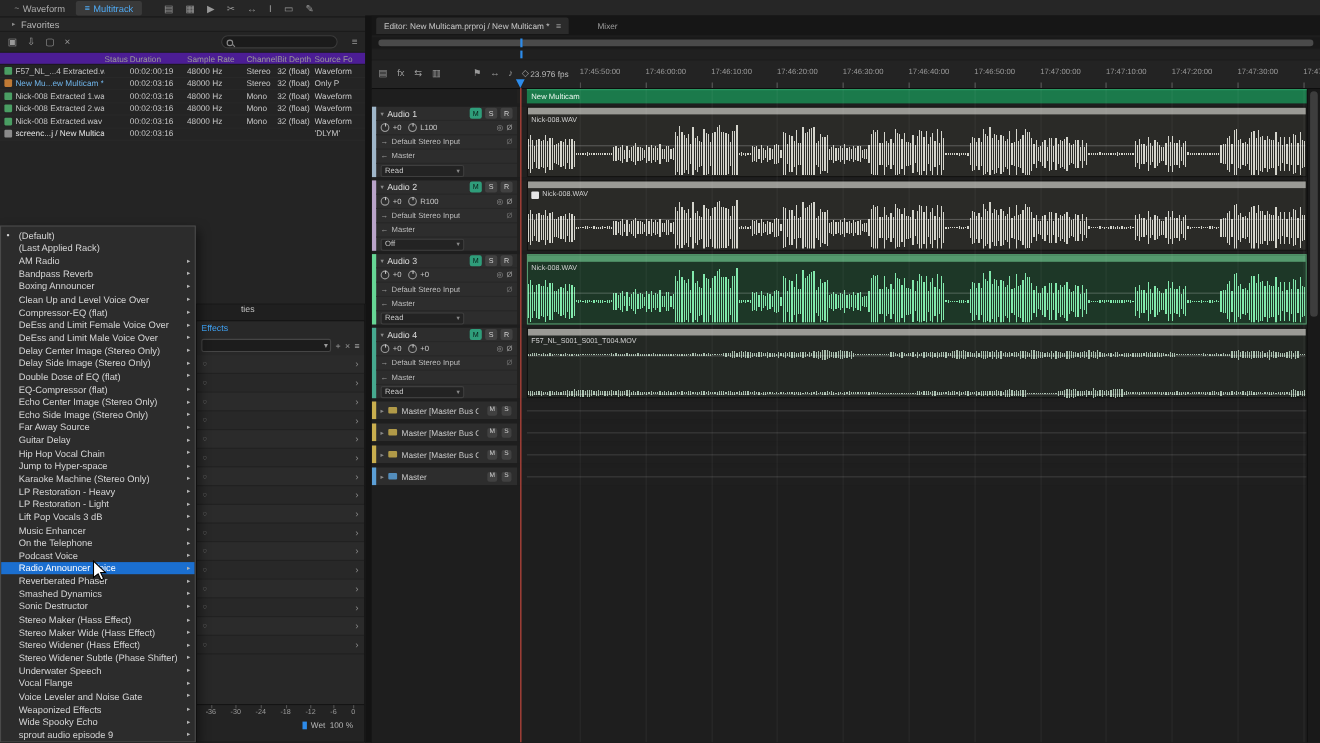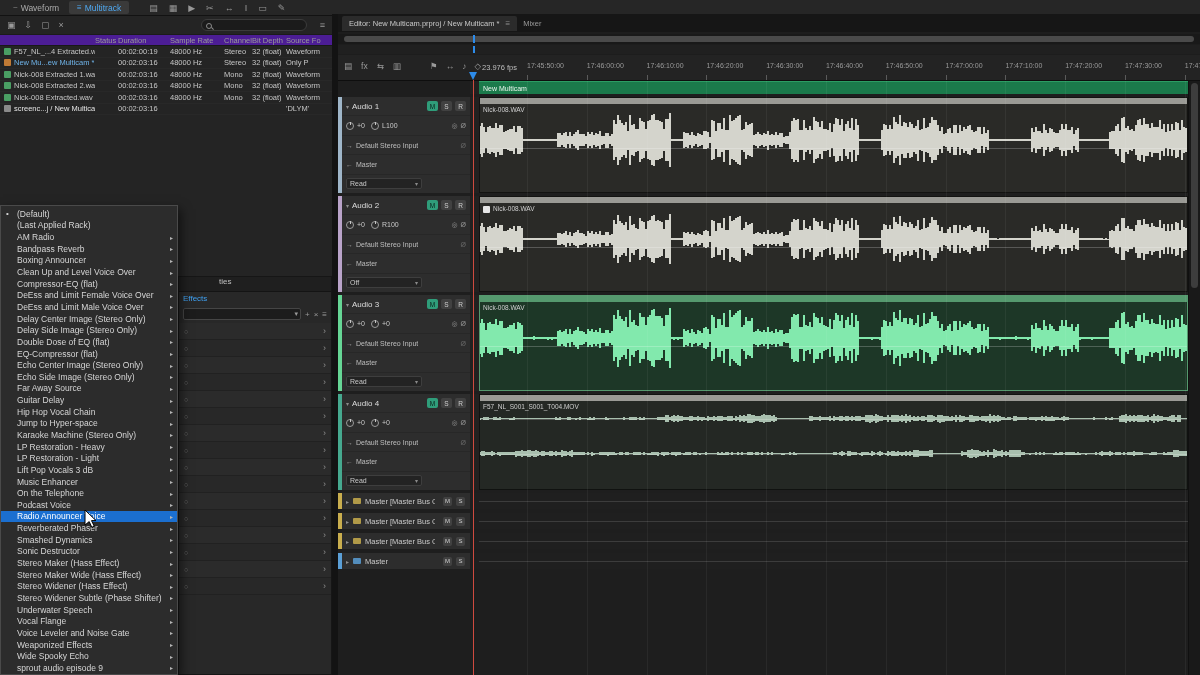--- a/index.html
+++ b/index.html
@@ -56,42 +56,42 @@
   .led{width:4px;height:7px;background:#2d8ceb}
   .wl{font-size:7.5px;color:#b5b5b5}
 
   #divider{position:absolute;left:332px;top:14px;width:6px;bottom:0;background:#131313}
 
   
   #editor{position:absolute;left:338px;top:14px;right:0;bottom:0;background:#1d1d1d}
   .tabbar{position:absolute;left:0;right:0;top:0;height:18px;background:#161616;display:flex;align-items:center}
   .etab{display:flex;align-items:center;gap:6px;background:#2b2b2b;color:#c8c8c8;font-size:7.5px;padding:0 7px;height:15px;margin-left:4px;border-radius:2px 2px 0 0;white-space:nowrap}
   .etabmenu{color:#8f8f8f;font-size:8px}
-  .mtab{color:#9a9a9a;font-size:7.5px;padding:0 6px}
+  .mtab{color:#9a9a9a;font-size:7.5px;padding:0 26px}
   .nav1{position:absolute;left:0;right:0;top:20px;height:10px;background:#191919}
   .navhandle{position:absolute;left:6px;right:6px;top:2px;bottom:2px;background:#4a4a4a;border-radius:4px}
   .nav2{position:absolute;left:0;right:0;top:31px;height:9px;background:#202020}
   .navtick{position:absolute;left:135px;top:1px;bottom:1px;width:2px;background:#2d8ceb;z-index:3}
   .etoolbar{position:absolute;left:0;right:0;top:41px;height:26px;background:#232323;border-bottom:1px solid #0e0e0e}
   .tg1{position:absolute;left:6px;top:6px;display:flex;gap:9px}
   .tg2{position:absolute;left:92px;top:6px;display:flex;gap:8px}
   .eicon{font-size:8.5px;color:#9a9a9a}
   .fps{position:absolute;left:144px;top:8px;font-size:7.5px;color:#bdbdbd}
   .ruler{position:absolute;left:189px;right:0;top:0;bottom:0;overflow:hidden;display:flex}
   .rli{flex:0 0 59.8px;width:59.8px;position:relative;font-size:7px;color:#9a9a9a;padding-top:7px;white-space:nowrap}
   .rli::after{content:'';position:absolute;left:0;bottom:0;width:1px;height:5px;background:#5a5a5a}
   .tracksarea{position:absolute;left:0;right:0;top:67px;bottom:0;background:#1e1e1e;overflow:hidden}
   .headers{position:absolute;left:0;top:0;width:132px;bottom:0}
   .lanes{position:absolute;left:132px;right:12px;top:0;bottom:0;overflow:hidden}
   .gridlines{position:absolute;left:0;right:0;top:0;bottom:0;background:repeating-linear-gradient(to right,rgba(255,255,255,.05) 0 1px,transparent 1px 59.8px);background-position:57px 0;z-index:4;pointer-events:none}
   .vscroll{position:absolute;right:0;top:0;width:12px;bottom:0;background:#191919;border-left:1px solid #101010}
   .vthumb{position:absolute;left:2px;right:2px;top:2px;height:205px;background:#3d3d3d;border-radius:5px}
 
   .row-video{height:13px;margin-bottom:3px}
-  .row-audio{height:96px;margin-bottom:3px}
+  .row-audio{height:64px;margin-bottom:3px}
   .row-bus{height:16px;margin-bottom:4px}
 
   
   .thead{position:relative;background:#2d2d2d}
   .strip{position:absolute;left:0;top:0;bottom:0;width:4px}
   .tbody{position:absolute;left:4px;right:0;top:0;bottom:0;display:flex;flex-direction:column}
   .trow{display:flex;align-items:center;gap:3px;padding:0 4px;border-bottom:1px solid #272727;flex:1;min-height:0}
   .trow:last-child{border-bottom:none}
   .caret{font-size:6px;color:#8a8a8a}
   .tname{font-size:8px;color:#dedede;white-space:nowrap}
@@ -167,20 +167,24 @@
 
       <span class="ticon">Ι</span>
 
       <span class="ticon">▭</span>
 
       <span class="ticon">✎</span>
     </div>
 </div>
 
 <div id="filespanel">
+  <div class="favrow">
+    <span class="favcaret">▸</span>
+    <span>Favorites</span>
+  </div>
   <div class="ficonrow">
     <span style="display:flex;gap:9px">
 
     <span class="ficon">▣</span>
         <span class="ficon">⇩</span>
         <span class="ficon">▢</span>
         <span class="ficon">×</span>
       </span>
     <span class="searchbox">
       <span class="mag"></span>
@@ -367,20 +371,37 @@
       <div class="slot">
         <span class="pw">○</span>
         <span class="ch">›</span>
       </div>
 
       <div class="slot">
         <span class="pw">○</span>
         <span class="ch">›</span>
       </div>
     </div>
+  <div class="rackmeter">
+    <div class="scale">
+
+    <span class="sl">-36</span>
+        <span class="sl">-30</span>
+        <span class="sl">-24</span>
+        <span class="sl">-18</span>
+        <span class="sl">-12</span>
+        <span class="sl">-6</span>
+        <span class="sl">0</span>
+      </div>
+    <div class="wetrow">
+      <span class="led"></span>
+      <span class="wl">Wet</span>
+      <span class="wl">100 %</span>
+    </div>
+  </div>
 </div>
 
 <div id="divider"></div>
 
 <div id="editor">
   <div class="tabbar">
     <span class="etab">
       <span>Editor: New Multicam.prproj / New Multicam *</span>
       <span class="etabmenu">≡</span>
     </span>

